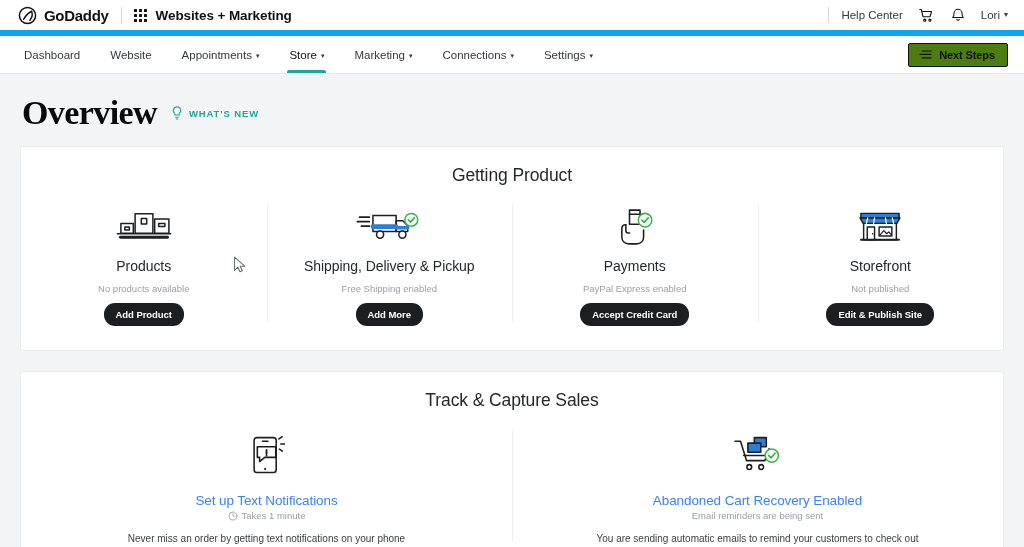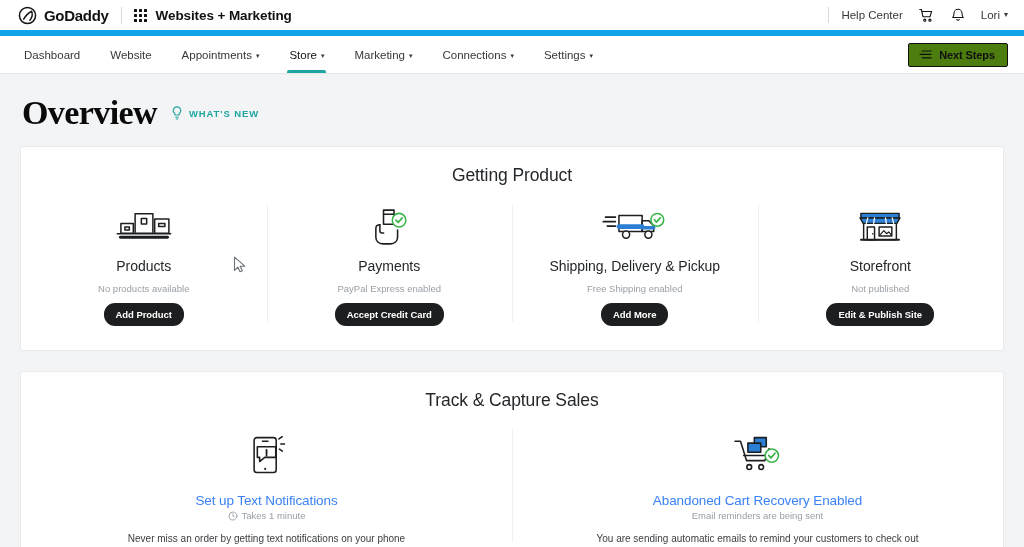--- a/index.html
+++ b/index.html
@@ -393,51 +393,51 @@
             <path d="M9.5 33.5h53" stroke-width="3.2"></path>
           </svg>
         </div>
         <div class="gs-name">Products</div>
         <div class="gs-status">No products available</div>
         <button class="btn-dark">Add Product</button>
       </div>
 
       <div class="gs-col">
         <div class="gs-icon">
-          <svg width="44" height="42" viewBox="0 0 48 46" fill="none" stroke="#1d1e20" stroke-width="1.7" stroke-linejoin="round" stroke-linecap="round">
-            <path d="M18 4.5h11.5v15.5H18z"></path>
-            <path d="M18 9h11.5"></path>
-            <path d="M14 20.5c-2.6 0-4.4 1.6-4.4 4.2v9.5c0 4.2 3.2 7.3 7.6 7.3h8.6c4.3 0 7.6-3.1 7.6-7.3v-8"></path>
-            <path d="M14 20.5v6.6c0 1.4 1.1 2.5 2.5 2.5h1.6"></path>
-            <circle cx="35" cy="15.5" r="7.4" fill="#ffffff" stroke="#3ab54a"></circle>
-            <path d="M31.6 15.4l2.5 2.6 4.4-5" stroke="#3ab54a" stroke-width="1.9"></path>
-          </svg>
-        </div>
-        <div class="gs-name">Payments</div>
-        <div class="gs-status">PayPal Express enabled</div>
-        <button class="btn-dark">Accept Credit Card</button>
-      </div>
-
-      <div class="gs-col">
-        <div class="gs-icon">
           <svg width="66" height="40" viewBox="0 0 74 44" fill="none" stroke="#1d1e20" stroke-width="1.7" stroke-linejoin="round" stroke-linecap="round">
             <path d="M4 11h11M1.5 16h13.5M6 21h9" stroke-width="1.9"></path>
             <path d="M19 9h26v18H19z"></path>
             <path d="M45 15h7.5l5.5 5.6V27H45z"></path>
             <path d="M19 21.5h26" stroke="#2b7fd4" stroke-width="5.4"></path>
             <path d="M45 22.8h13" stroke="#2b7fd4" stroke-width="4"></path>
             <circle cx="27" cy="30.5" r="4" fill="#fff"></circle>
             <circle cx="52" cy="30.5" r="4" fill="#fff"></circle>
             <circle cx="62" cy="14" r="7.2" fill="#ffffff" stroke="#3ab54a"></circle>
             <path d="M58.6 13.9l2.5 2.6 4.4-5" stroke="#3ab54a" stroke-width="1.9"></path>
           </svg>
         </div>
         <div class="gs-name">Shipping, Delivery &amp; Pickup</div>
         <div class="gs-status">Free Shipping enabled</div>
         <button class="btn-dark">Add More</button>
+      </div>
+
+      <div class="gs-col">
+        <div class="gs-icon">
+          <svg width="44" height="42" viewBox="0 0 48 46" fill="none" stroke="#1d1e20" stroke-width="1.7" stroke-linejoin="round" stroke-linecap="round">
+            <path d="M18 4.5h11.5v15.5H18z"></path>
+            <path d="M18 9h11.5"></path>
+            <path d="M14 20.5c-2.6 0-4.4 1.6-4.4 4.2v9.5c0 4.2 3.2 7.3 7.6 7.3h8.6c4.3 0 7.6-3.1 7.6-7.3v-8"></path>
+            <path d="M14 20.5v6.6c0 1.4 1.1 2.5 2.5 2.5h1.6"></path>
+            <circle cx="35" cy="15.5" r="7.4" fill="#ffffff" stroke="#3ab54a"></circle>
+            <path d="M31.6 15.4l2.5 2.6 4.4-5" stroke="#3ab54a" stroke-width="1.9"></path>
+          </svg>
+        </div>
+        <div class="gs-name">Payments</div>
+        <div class="gs-status">PayPal Express enabled</div>
+        <button class="btn-dark">Accept Credit Card</button>
       </div>
 
       <div class="gs-col">
         <div class="gs-icon">
           <svg width="48" height="40" viewBox="0 0 52 44" fill="none" stroke="#1d1e20" stroke-width="1.6" stroke-linejoin="round" stroke-linecap="round">
             <path d="M5 7h42v5H5z" fill="#2b7fd4" stroke="#1d1e20"></path>
             <path d="M4 12h44l-3.5 6H7.5z" fill="#2b7fd4" stroke="#1d1e20"></path>
             <path d="M12.5 12l-1.5 6M20 12l-1 6M32 12l1 6M39.5 12l1.5 6" stroke="#ffffff" stroke-width="1.4"></path>
             <path d="M8 18v18h36V18"></path>
             <path d="M5 36h42" stroke-width="2"></path>

